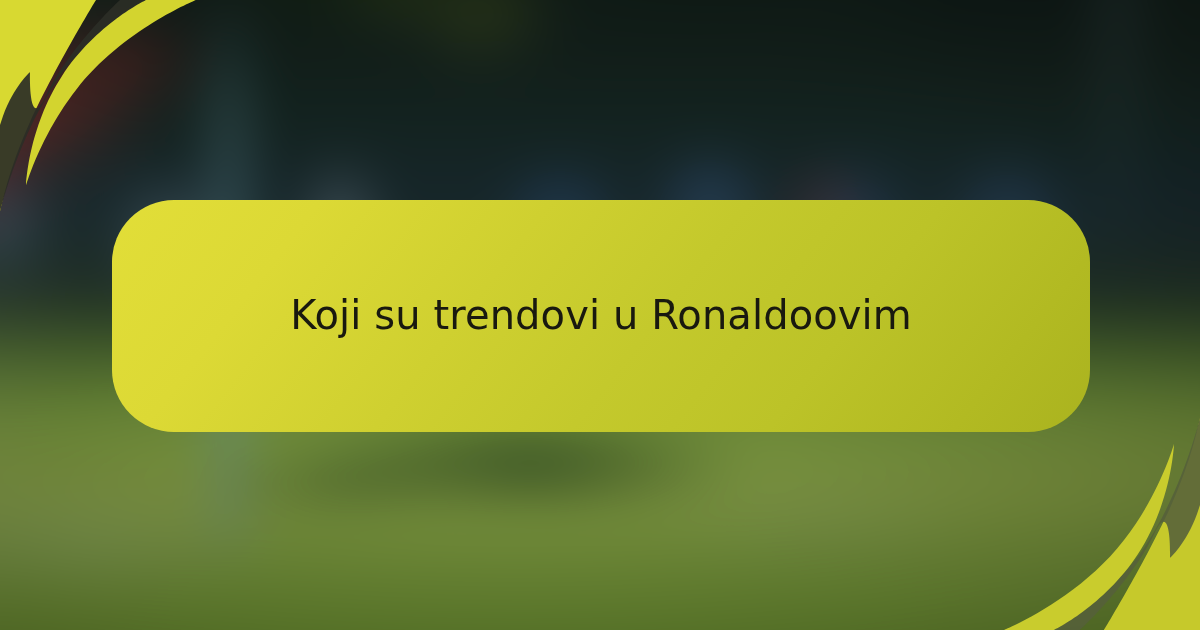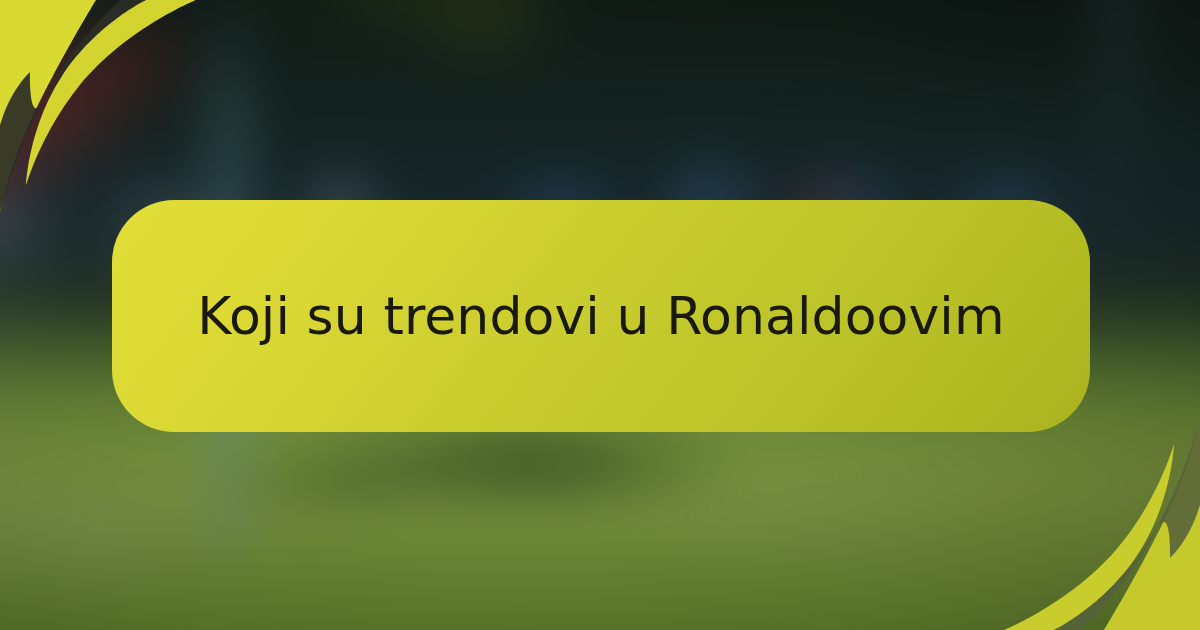--- a/index.html
+++ b/index.html
@@ -124,21 +124,21 @@
         #b2ba22 88%,
         #aab31f 100%);
     display:flex;
     align-items:center;
     justify-content:center;
   }
   .card-text{
     width:100%;
     text-align:center;
     color:#19190f;
-    font-size:52px;
+    font-size:40px;
     line-height:1.48;
     font-weight:400;
     letter-spacing:.1px;
     padding:0 42px;
     box-sizing:border-box;
   }
   .card-text .ln{display:block;}
 </style>
 </head>
 <body>

